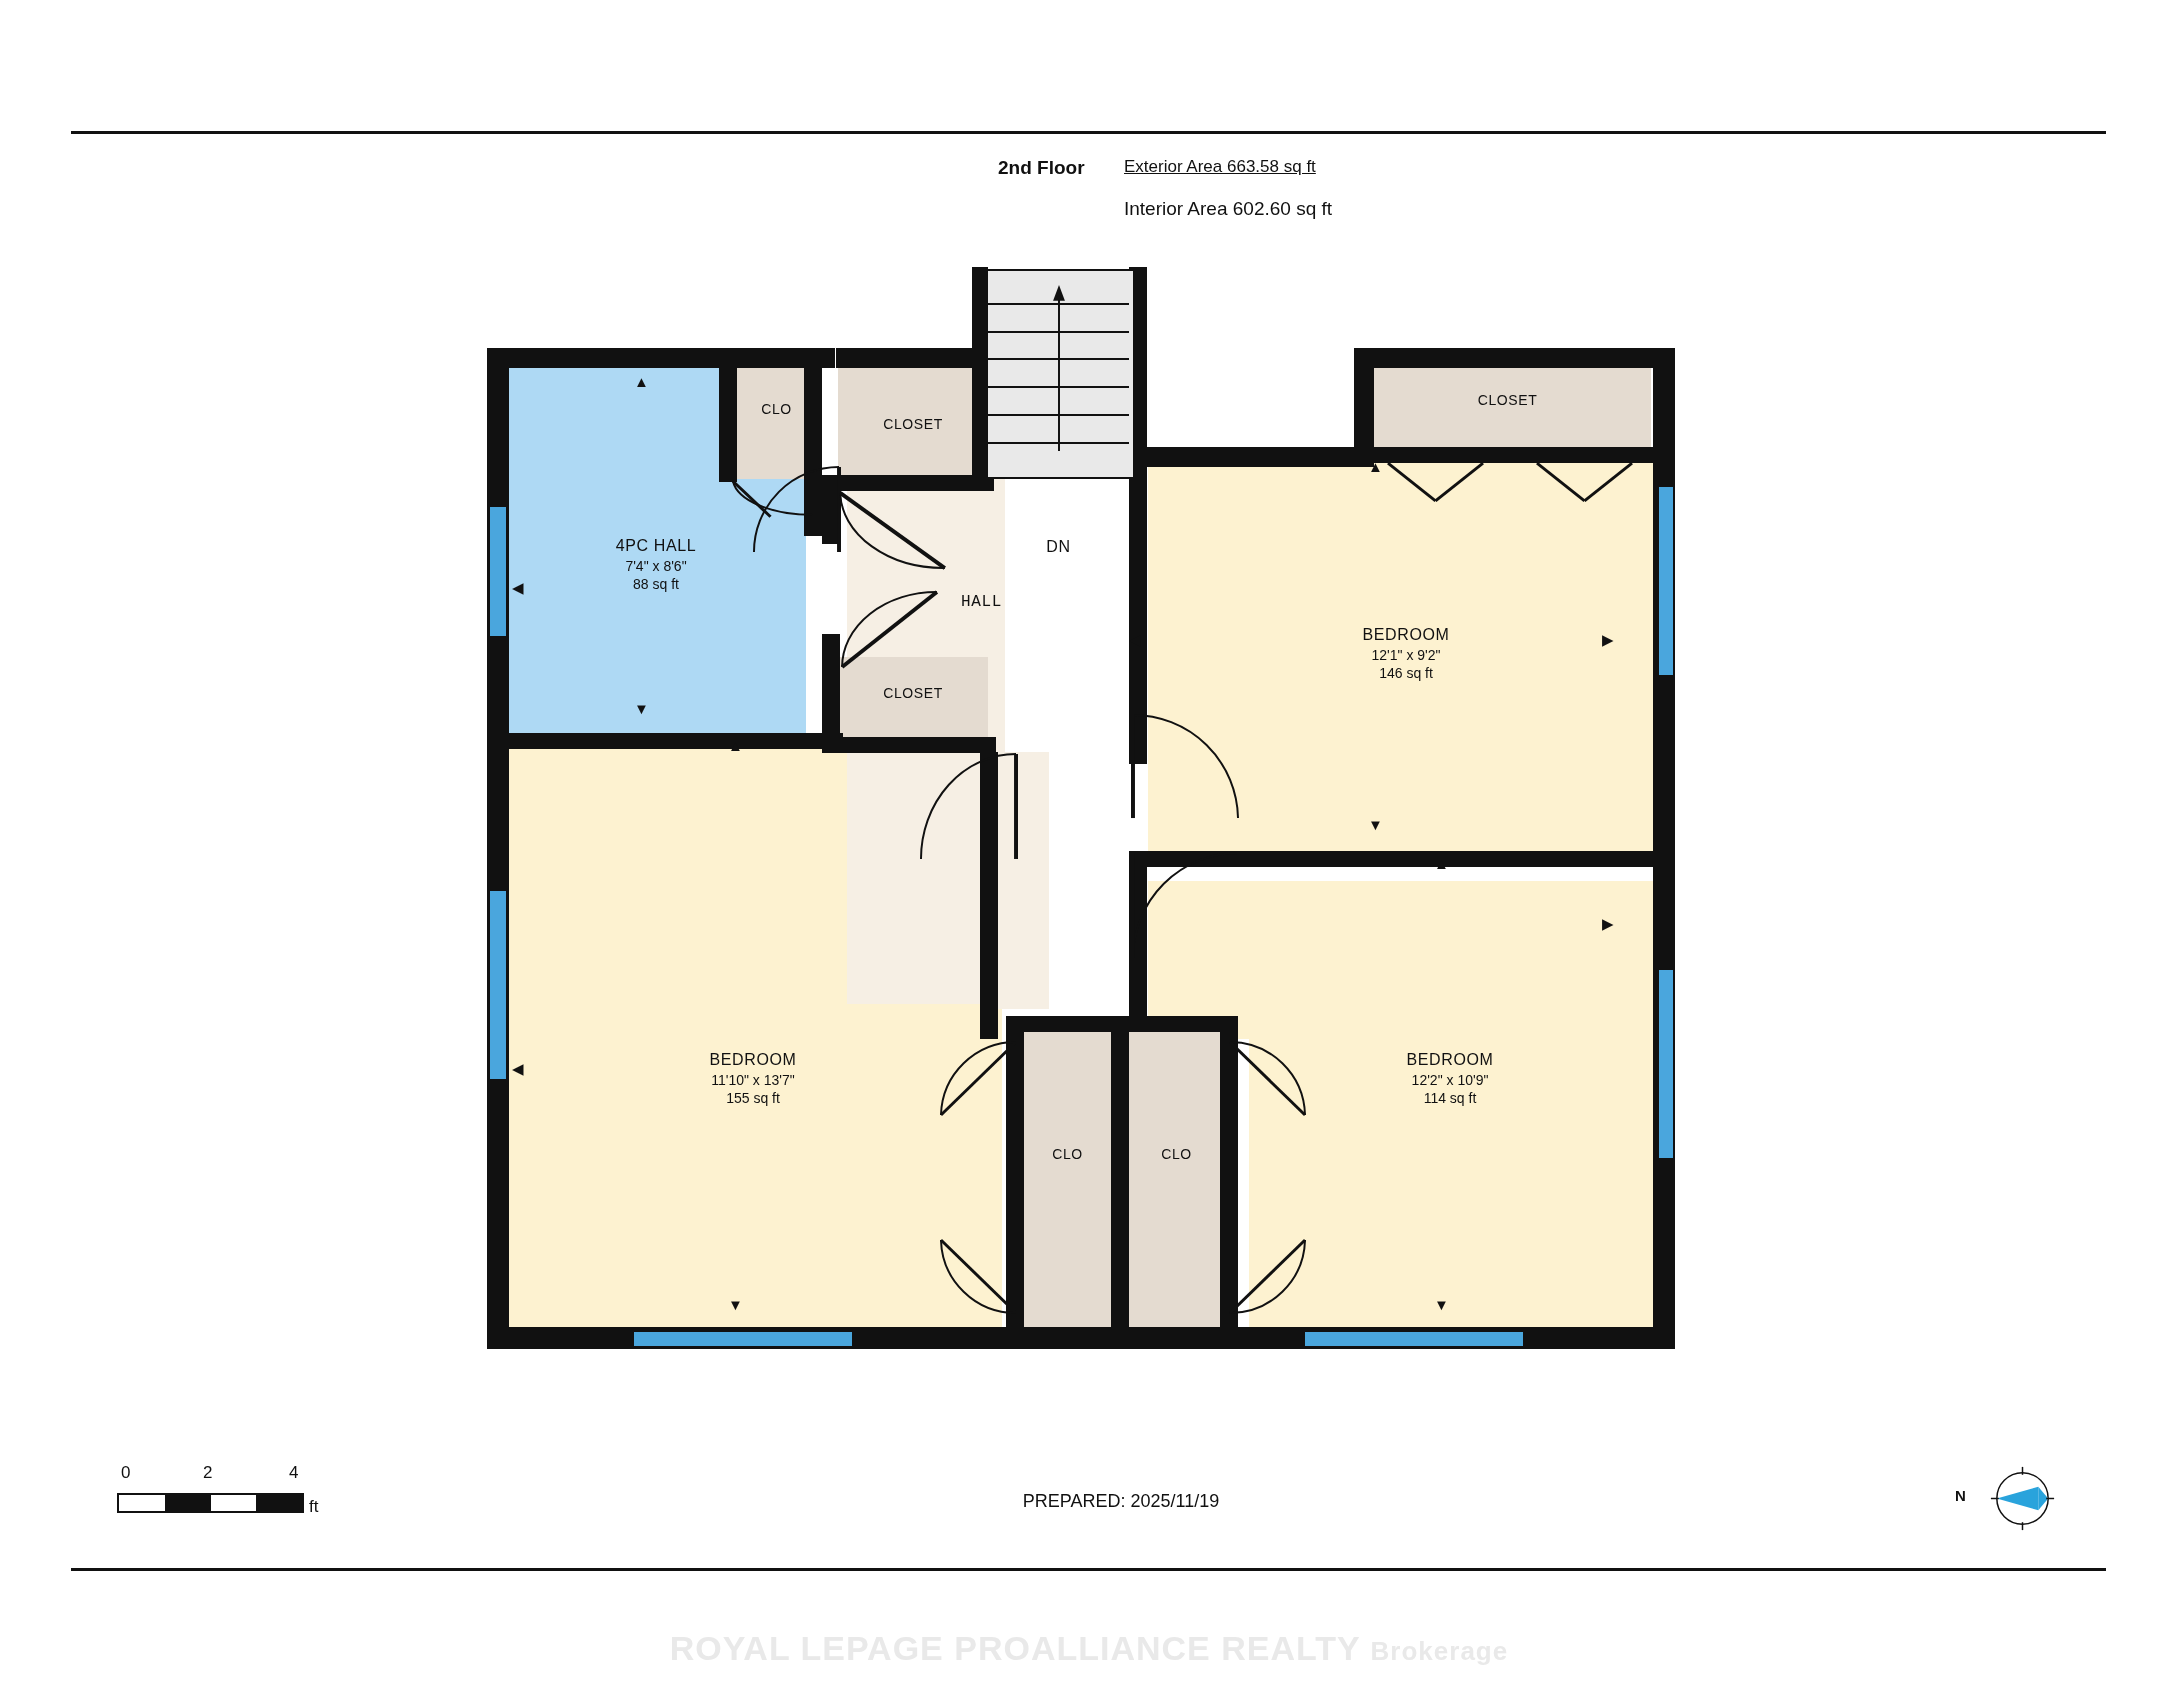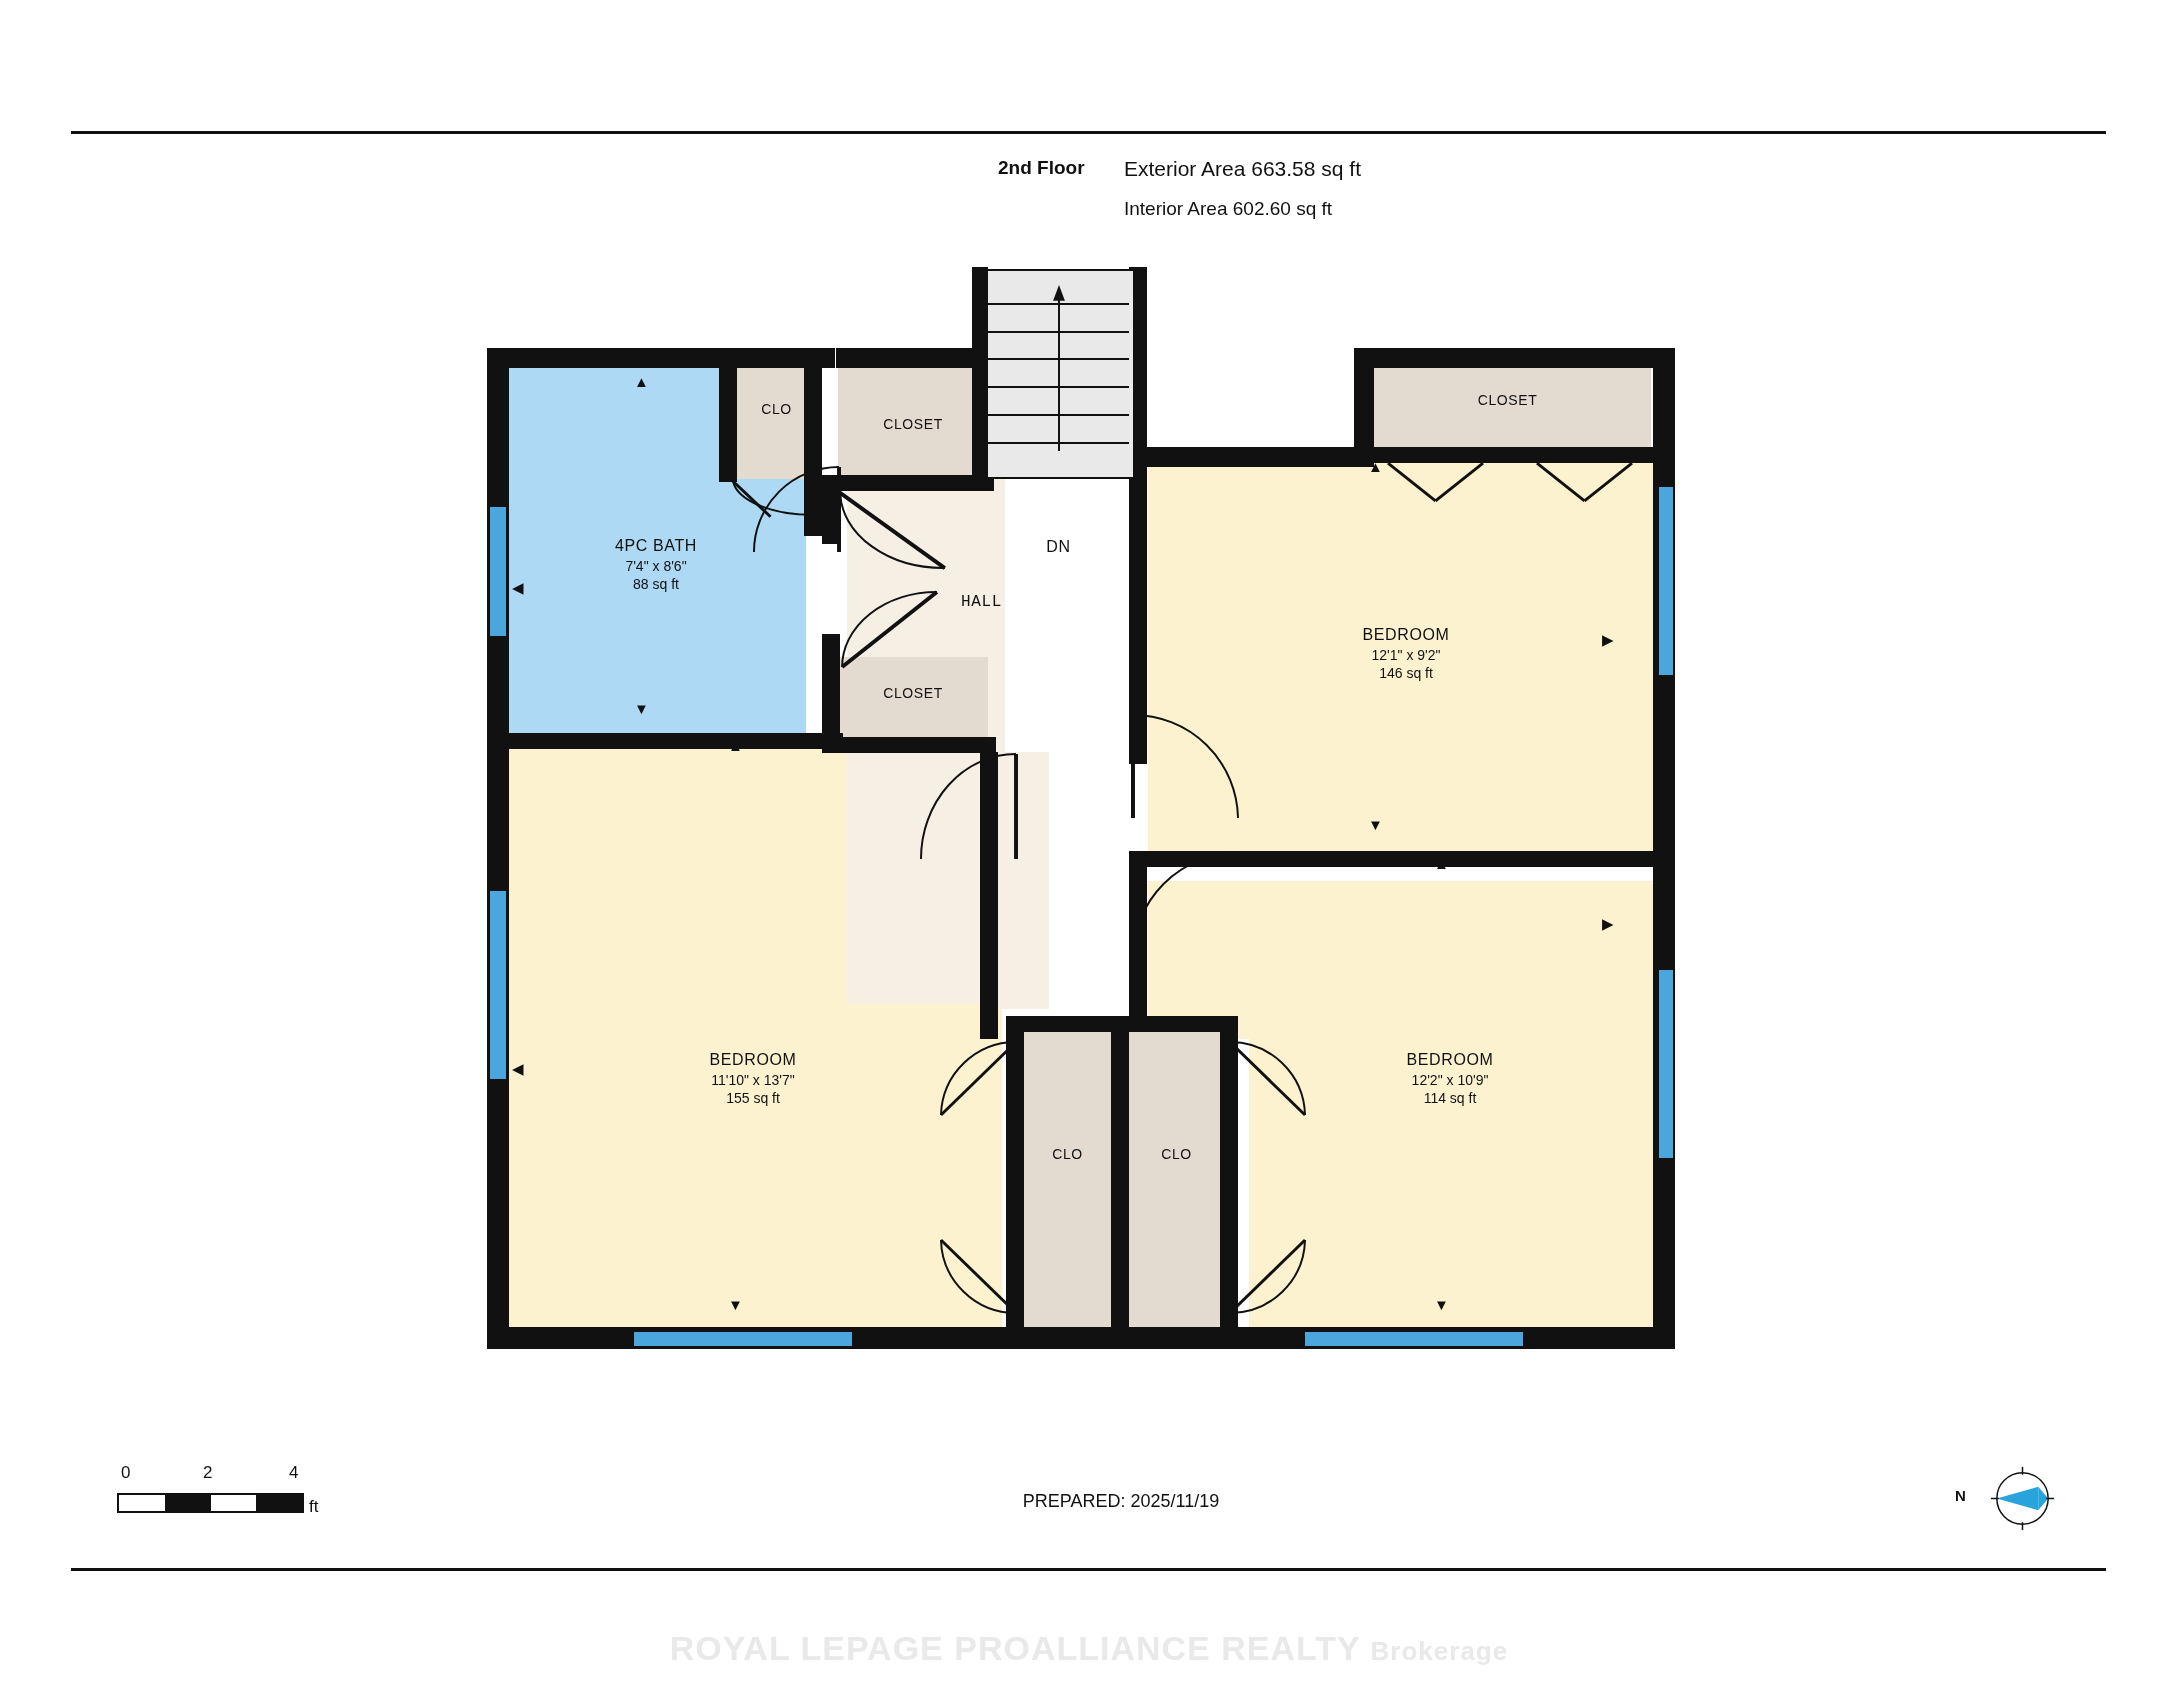--- a/index.html
+++ b/index.html
@@ -17,21 +17,21 @@
   .title{
     position:absolute;left:0;top:61px;width:2178px;text-align:center;
     font-size:35px;font-weight:bold;letter-spacing:0.2px;
   }
   .rule-top{
     position:absolute;left:71px;top:131px;width:2035px;height:3px;background:#111;
   }
   .floor-label{
     position:absolute;left:998px;top:157px;font-size:19px;font-weight:bold;
   }
-  .area-ext{position:absolute;left:1124px;top:157px;font-size:21px;}
+  .area-ext{position:absolute;left:1124px;top:157px;font-size:17px;text-decoration:underline;}
   .area-int{position:absolute;left:1124px;top:198px;font-size:19px;}
 
   
   .plan{position:absolute;left:0;top:0;width:2178px;height:1683px;}
   .wall{position:absolute;background:#111;}
   .room{position:absolute;}
   .fill-bed{background:#fdf2d0;}
   .fill-bath{background:#aed9f4;}
   .fill-hall{background:#f6efe4;}
   .fill-clo{background:#e4dbd0;}
@@ -243,21 +243,21 @@
     </div>
 
     <div class="door" style="left:731px;top:479px;">
       <svg width="83" height="40" viewBox="0 0 84 40">
         <path d="M2 2 A80 38 0 0 0 82 36" fill="none" stroke="#111" stroke-width="2"></path>
         <line x1="2" y1="2" x2="40" y2="38" stroke="#111" stroke-width="3"></line>
       </svg>
     </div>
 
     <div class="rlabel" style="left:557px;top:535px;width:198px;">
-      <div class="n">4PC BATH</div>
+      <div class="n">4PC HALL</div>
       <div class="d">7'4" x 8'6"</div>
       <div class="a">88 sq ft</div>
     </div>
 
     <div class="rlabel" style="left:644px;top:1049px;width:218px;">
       <div class="n">BEDROOM</div>
       <div class="d">11'10" x 13'7"</div>
       <div class="a">155 sq ft</div>
     </div>
 

